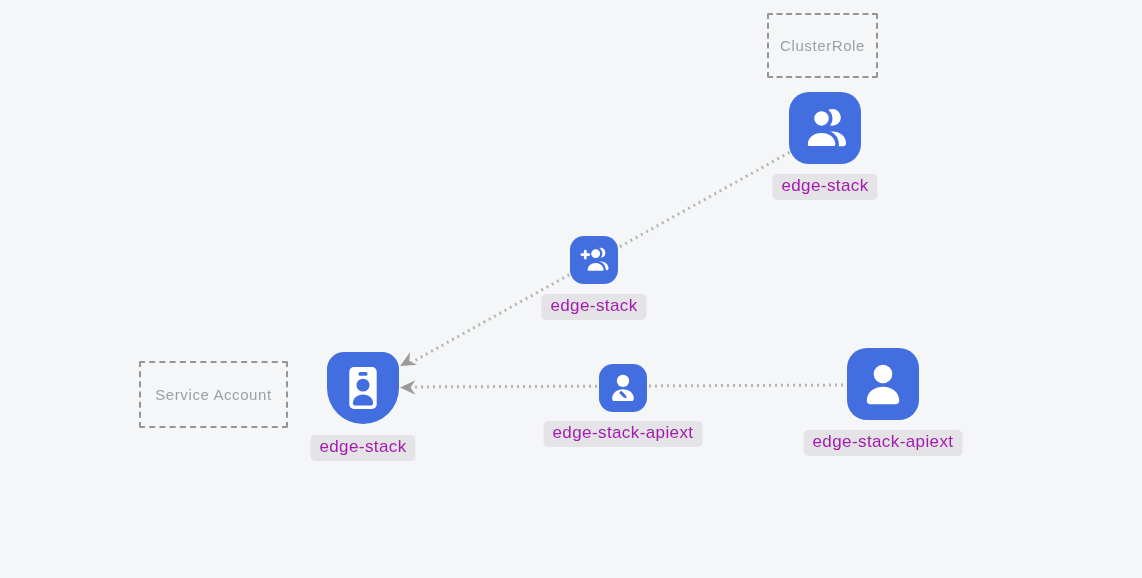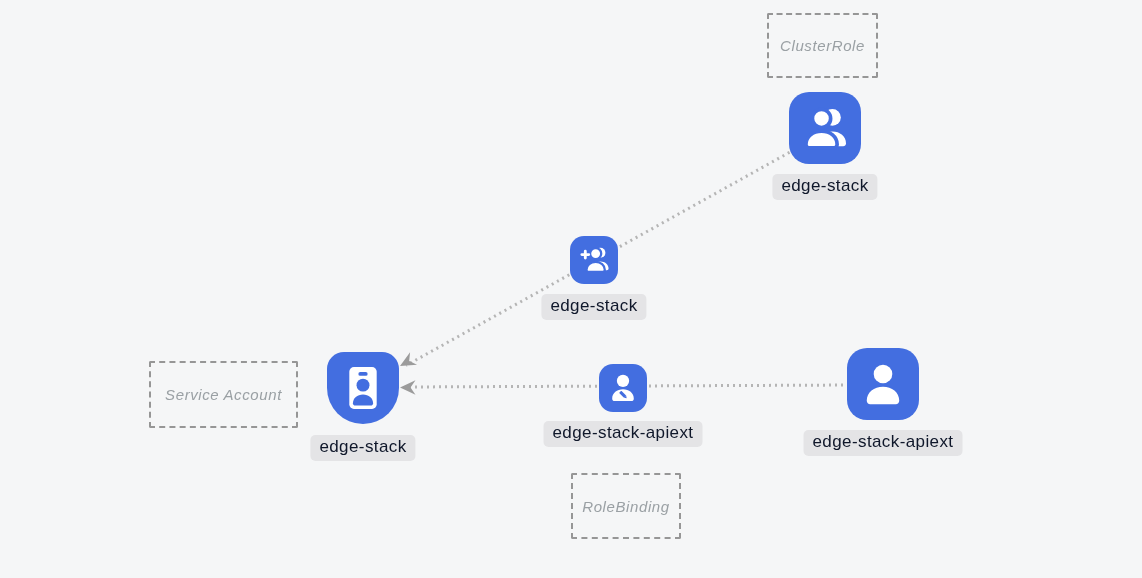--- a/index.html
+++ b/index.html
@@ -22,21 +22,20 @@
     align-items:center;
     justify-content:center;
     z-index:0;
     box-sizing:border-box;
   }
   .type-box span{
     color:#9aa0a4;
     font-size:15px;
     letter-spacing:0.6px;
     white-space:nowrap;
-    font-style:italic;
   }
   .node-icon{
     position:absolute;
     background:#436ee0;
     z-index:2;
     display:flex;
     align-items:center;
     justify-content:center;
     cursor:pointer;
   }
@@ -44,21 +43,21 @@
   .small{width:48px;height:48px;border-radius:14px;}
   .badge-shape{border-radius:17px 17px 36px 36px;}
   .node-icon svg{display:block;}
   .big svg{width:52px;height:52px;}
   .small svg{width:36px;height:36px;}
   .badge-shape svg{width:62px;height:62px;}
   .chip{
     position:absolute;
     transform:translateX(-50%);
     background:#e4e4e6;
-    color:#0f172a;
+    color:#a21caf;
     font-size:17px;
     letter-spacing:0.4px;
     padding:2px 9px 4px 9px;
     border-radius:5px;
     white-space:nowrap;
     z-index:3;
   }
   .edges{
     position:absolute;
     left:0;top:0;
@@ -77,27 +76,24 @@
     <path d="M0 0 L15.5 -7.2 L10.5 0 L15.5 7.2 Z" fill="#9b9b9b" transform="translate(400,366) rotate(-29)"></path>
     <line x1="855" y1="385" x2="406" y2="387" stroke="#b5b5b5" stroke-width="3" stroke-dasharray="2 4"></line>
     <path d="M0 0 L15.5 -7.2 L10.5 0 L15.5 7.2 Z" fill="#9b9b9b" transform="translate(400,387.5)"></path>
   </svg>
 
   <div class="type-box" style="left:767px;top:13px;width:111px;height:65px;">
     <span>ClusterRole</span>
   </div>
 
 
-  <div class="type-box" style="left:149px;top:361px;width:149px;height:67px;justify-content:center;">
+  <div class="type-box" style="left:139px;top:361px;width:149px;height:67px;justify-content:center;">
     <span>Service Account</span>
   </div>
 
-  <div class="type-box" style="left:571px;top:473px;width:110px;height:66px;">
-    <span>RoleBinding</span>
-  </div>
 
 
   <div class="node-icon big" style="left:789px;top:92px;">
     <svg viewBox="0 0 24 24">
       <circle cx="15.4" cy="7.1" r="3.9" fill="#ffffff"></circle>
       <path d="M15.4 13.6c3.5 0 6.3 2.2 6.3 5.5 0 .7-.6 1.3-1.3 1.3h-10c-.7 0-1.3-.6-1.3-1.3 0-3.3 2.8-5.5 6.3-5.5z" fill="#ffffff"></path>
       <circle cx="10.4" cy="7.6" r="4.2" fill="#ffffff" stroke="#436ee0" stroke-width="1.7"></circle>
       <path d="M10.4 13.5c4 0 7.2 2.5 7.2 6.1 0 .9-.7 1.6-1.6 1.6H4.8c-.9 0-1.6-.7-1.6-1.6 0-3.6 3.2-6.1 7.2-6.1z" fill="#ffffff" stroke="#436ee0" stroke-width="1.7"></path>
     </svg>
   </div>

